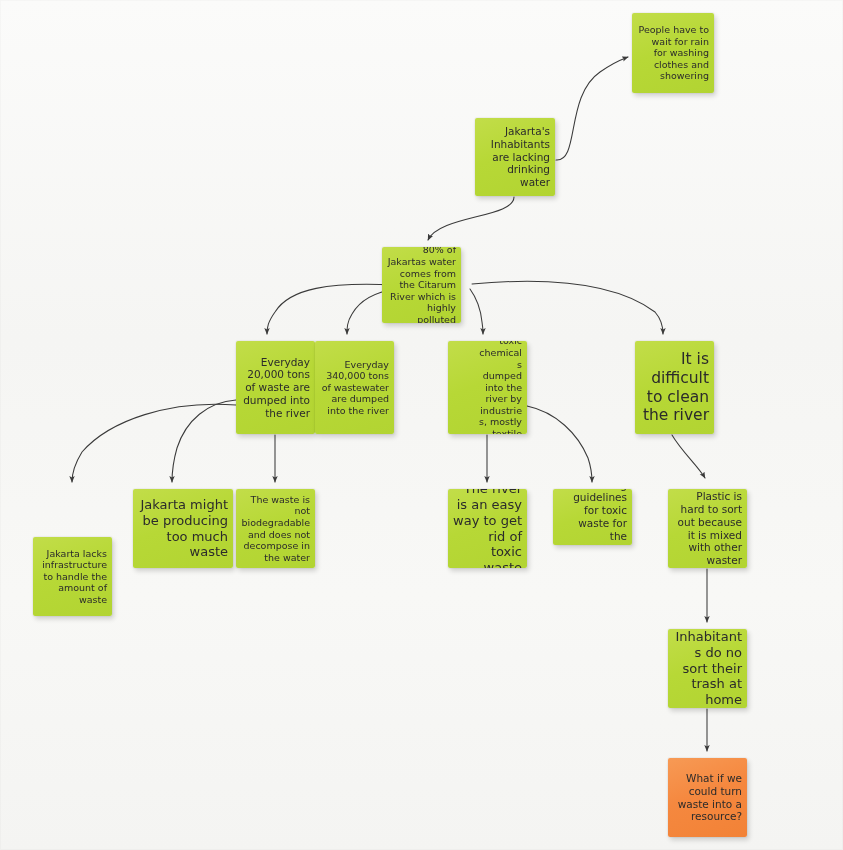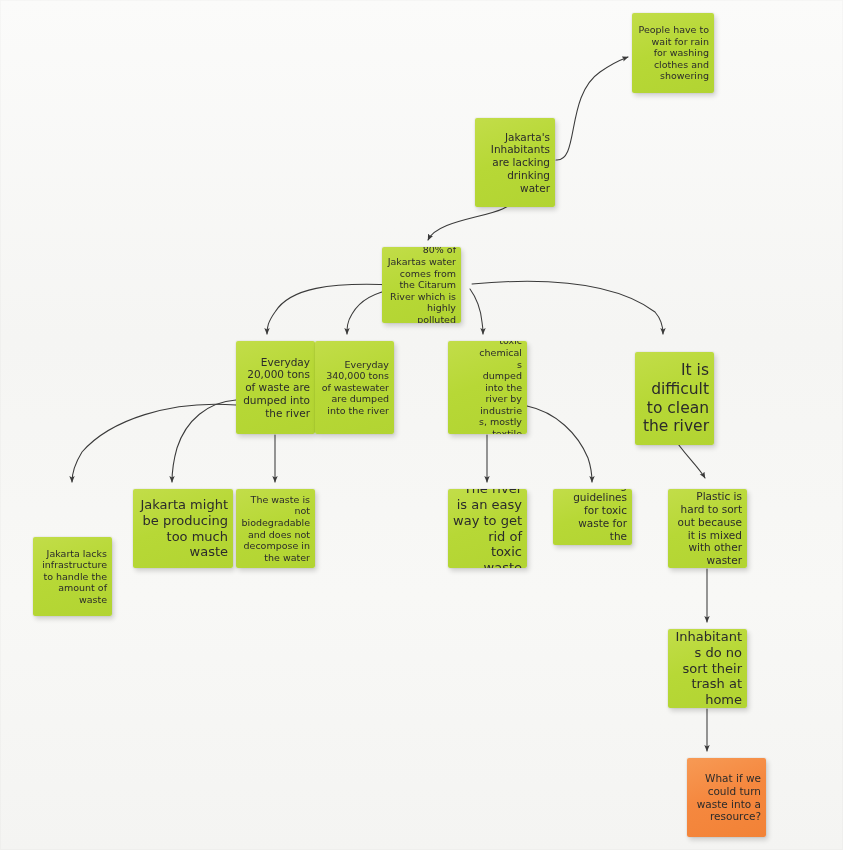--- a/index.html
+++ b/index.html
@@ -104,36 +104,36 @@
         <path d="M 672 435 C 682 452 698 466 705 478"></path>
         <path d="M 707 569 C 707 594 707 608 707 622"></path>
         <path d="M 707 709 C 707 730 707 742 707 751"></path>
       </g>
   </svg>
 
   <div id="notes">
       <div class="note green fs-sm" style="left: 632px; top: 13px; width: 82px; height: 80px;">
         <span>People have to wait for rain for washing clothes and showering</span>
       </div>
-      <div class="note green fs-md" style="left: 475px; top: 118px; width: 80px; height: 89px;">
+      <div class="note green fs-md" style="left: 475px; top: 118px; width: 80px; height: 78px;">
         <span>Jakarta's Inhabitants are lacking drinking water</span>
       </div>
       <div class="note green fs-sm" style="left: 382px; top: 247px; width: 79px; height: 76px;">
         <span>80% of Jakartas water comes from the Citarum River which is highly polluted</span>
       </div>
       <div class="note green fs-md" style="left: 236px; top: 341px; width: 79px; height: 93px;">
         <span>Everyday 20,000 tons of waste are dumped into the river</span>
       </div>
       <div class="note green fs-sm" style="left: 315px; top: 341px; width: 79px; height: 93px;">
         <span>Everyday 340,000 tons of wastewater are dumped into the river</span>
       </div>
       <div class="note green fs-sm" style="left: 448px; top: 341px; width: 79px; height: 93px; padding-left: 28px;">
         <span>toxic chemicals dumped into the river by industries, mostly textile</span>
       </div>
-      <div class="note green fs-xl" style="left: 635px; top: 352px; width: 79px; height: 93px;">
+      <div class="note green fs-xl" style="left: 635px; top: 341px; width: 79px; height: 93px;">
         <span>It is difficult to clean the river</span>
       </div>
       <div class="note green fs-sm" style="left: 33px; top: 489px; width: 79px; height: 79px; margin-top: 48px;">
         <span>Jakarta lacks infrastructure to handle the amount of waste</span>
       </div>
       <div class="note green fs-lg" style="left: 133px; top: 489px; width: 100px; height: 79px;">
         <span>Jakarta might be producing too much waste</span>
       </div>
       <div class="note green fs-sm" style="left: 236px; top: 489px; width: 79px; height: 79px;">
         <span>The waste is not biodegradable and does not decompose in the water</span>
@@ -143,17 +143,17 @@
       </div>
       <div class="note green fs-md" style="left: 553px; top: 489px; width: 79px; height: 56px;">
         <span>lacking guidelines for toxic waste for the industries</span>
       </div>
       <div class="note green fs-md" style="left: 668px; top: 489px; width: 79px; height: 79px;">
         <span>Plastic is hard to sort out because it is mixed with other waster</span>
       </div>
       <div class="note green fs-lg" style="left: 668px; top: 629px; width: 79px; height: 79px;">
         <span>Inhabitants do no sort their trash at home</span>
       </div>
-      <div class="note orange fs-md" style="left: 668px; top: 758px; width: 79px; height: 79px; margin-left: 19px;">
+      <div class="note orange fs-md" style="left: 668px; top: 758px; width: 79px; height: 79px;">
         <span>What if we could turn waste into a resource?</span>
       </div>
     </div>
 </div>
 
 </body></html>

